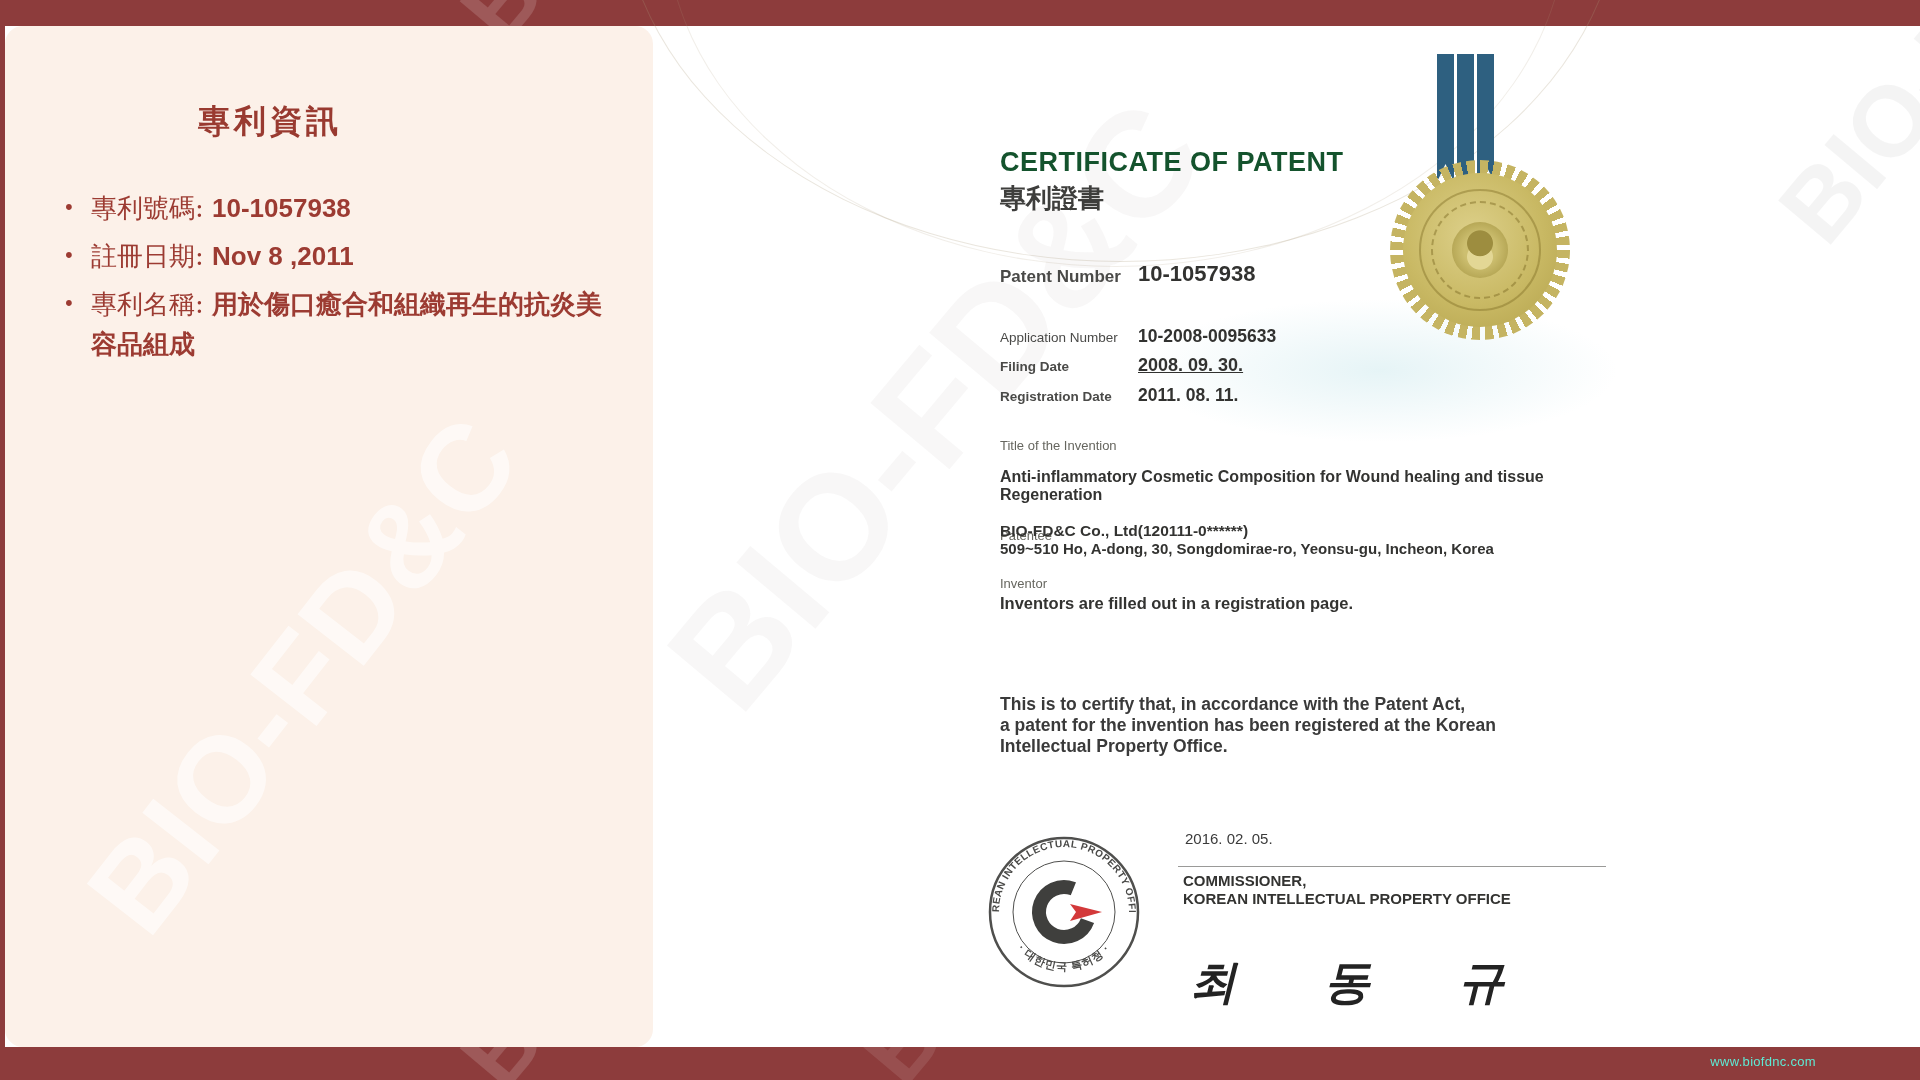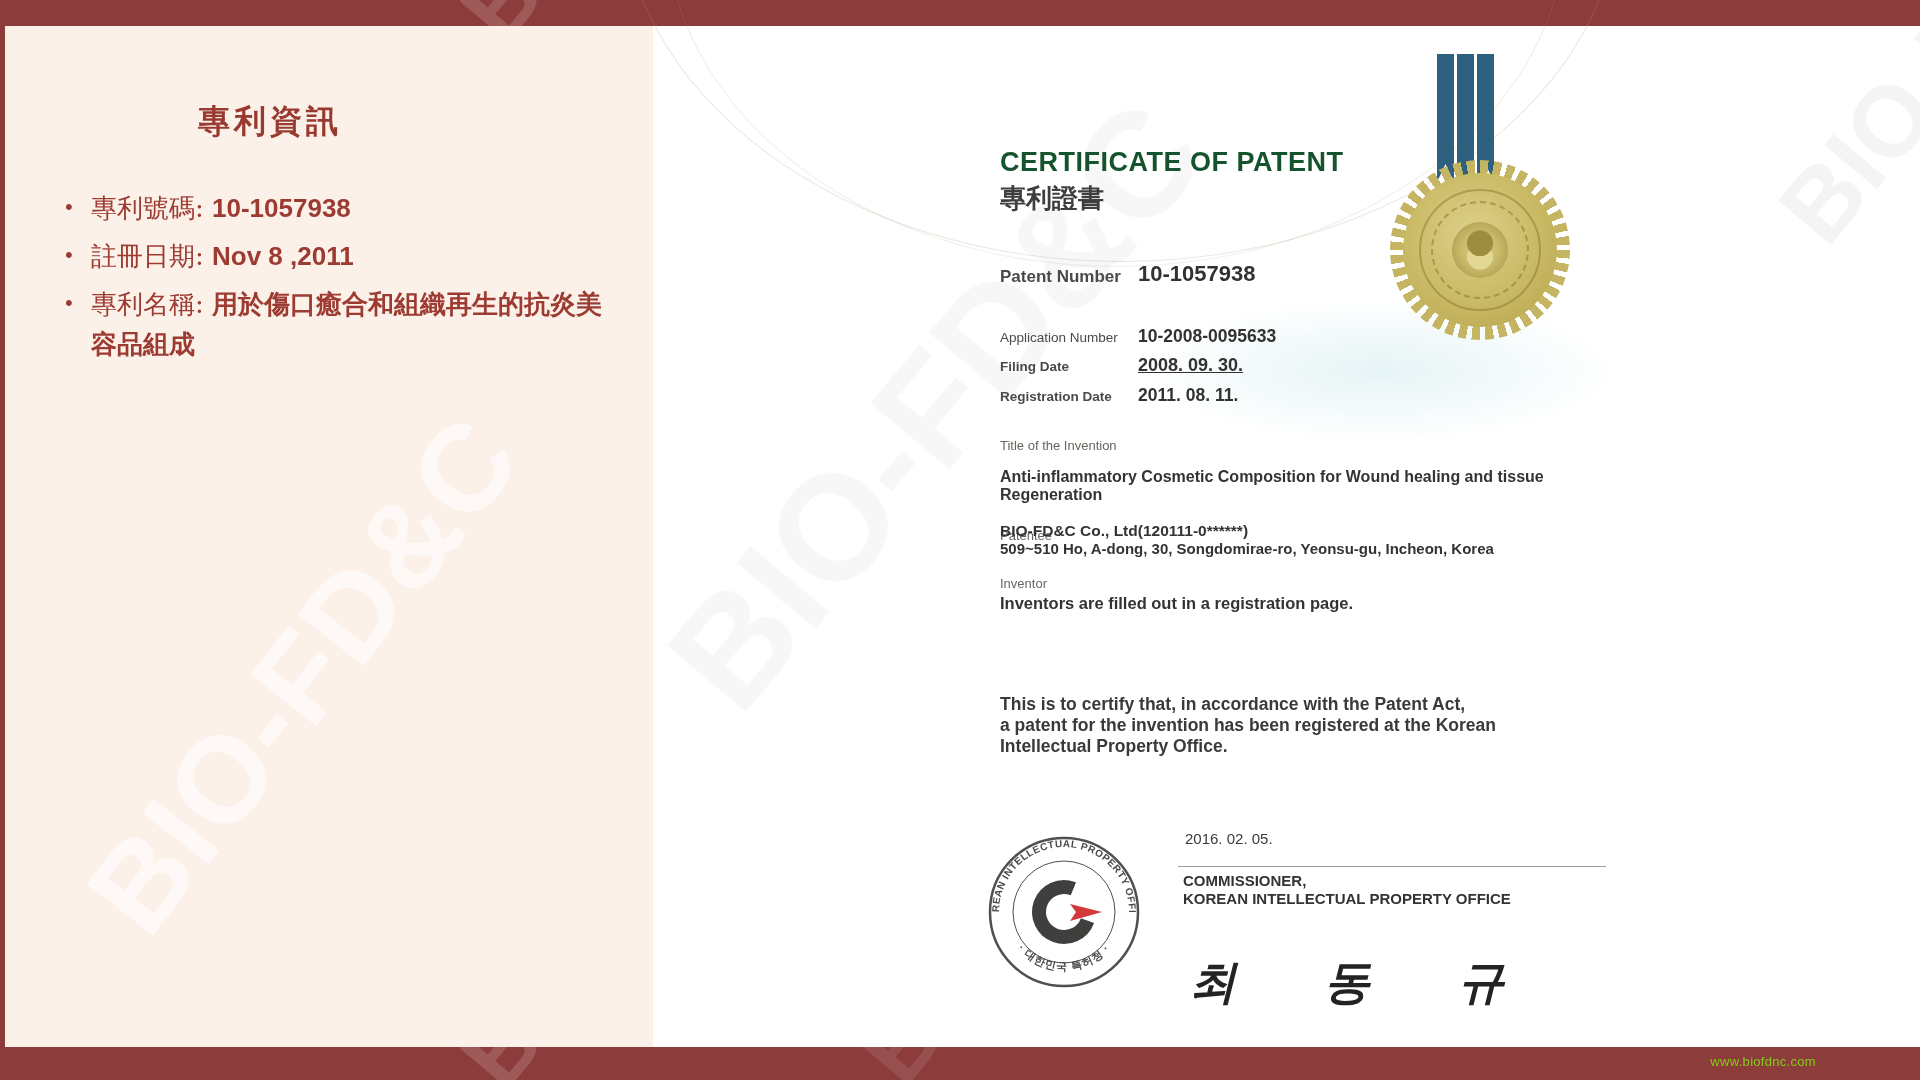--- a/index.html
+++ b/index.html
@@ -7,24 +7,24 @@
   .page { position:relative; width:1920px; height:1080px; background:#ffffff; overflow:hidden; }
   .abs { position:absolute; }
 
   
   .top-bar { left:0; top:0; width:1920px; height:26px; background:#8d3c3c; overflow:hidden; }
   .bottom-bar { left:0; top:1047px; width:1920px; height:33px; background:#8d3c3c; overflow:hidden; }
   .left-strip { left:0; top:26px; width:5px; height:1021px; background:#8d3c3c; }
   .bar-wm { position:absolute; font-weight:bold; white-space:nowrap; transform:rotate(-50deg); transform-origin:0 50%; color:rgba(255,255,255,0.15); font-size:92px; }
   .bar-wm.b1 { left:480px; top:-26px; }
   .bar-wm.b2 { left:880px; top:-30px; color:rgba(255,255,255,0.10); }
-  .site-url { right:104px; top:7px; font-size:13px; color:#84cc16; letter-spacing:0.3px; }
-
-  
-  .sidebar { left:5px; top:26px; width:648px; height:1021px; background:#fcf1e9; overflow:hidden; }
+  .site-url { right:104px; top:7px; font-size:13px; color:#5eead4; letter-spacing:0.3px; }
+
+  
+  .sidebar { left:5px; top:26px; width:648px; height:1021px; background:#fcf1e9; overflow:hidden;border-radius:18px; }
   .sidebar-wm { left:110px; top:820px; font-size:122px; font-weight:bold; white-space:nowrap;
                 transform:rotate(-52deg); transform-origin:0 50%; color:rgba(255,255,255,0.6); letter-spacing:2px; }
   .sidebar-title { left:0; top:74px; width:530px; text-align:center; font-family:"DejaVu Serif", serif;
                    font-size:32px; font-weight:bold; color:#993a30; letter-spacing:4px; }
   .bullets { left:58px; top:162px; width:545px; }
   .bullet-item { display:flex; margin-bottom:8px; color:#9c3b32; font-size:26px; line-height:40px;
                  font-family:"DejaVu Serif", serif; }
   .bullet-dot { width:28px; font-size:20px; line-height:40px; color:#9c3b32; flex:0 0 28px; }
   .bullet-text { width:515px; }
   .bullet-value { font-weight:bold; }

